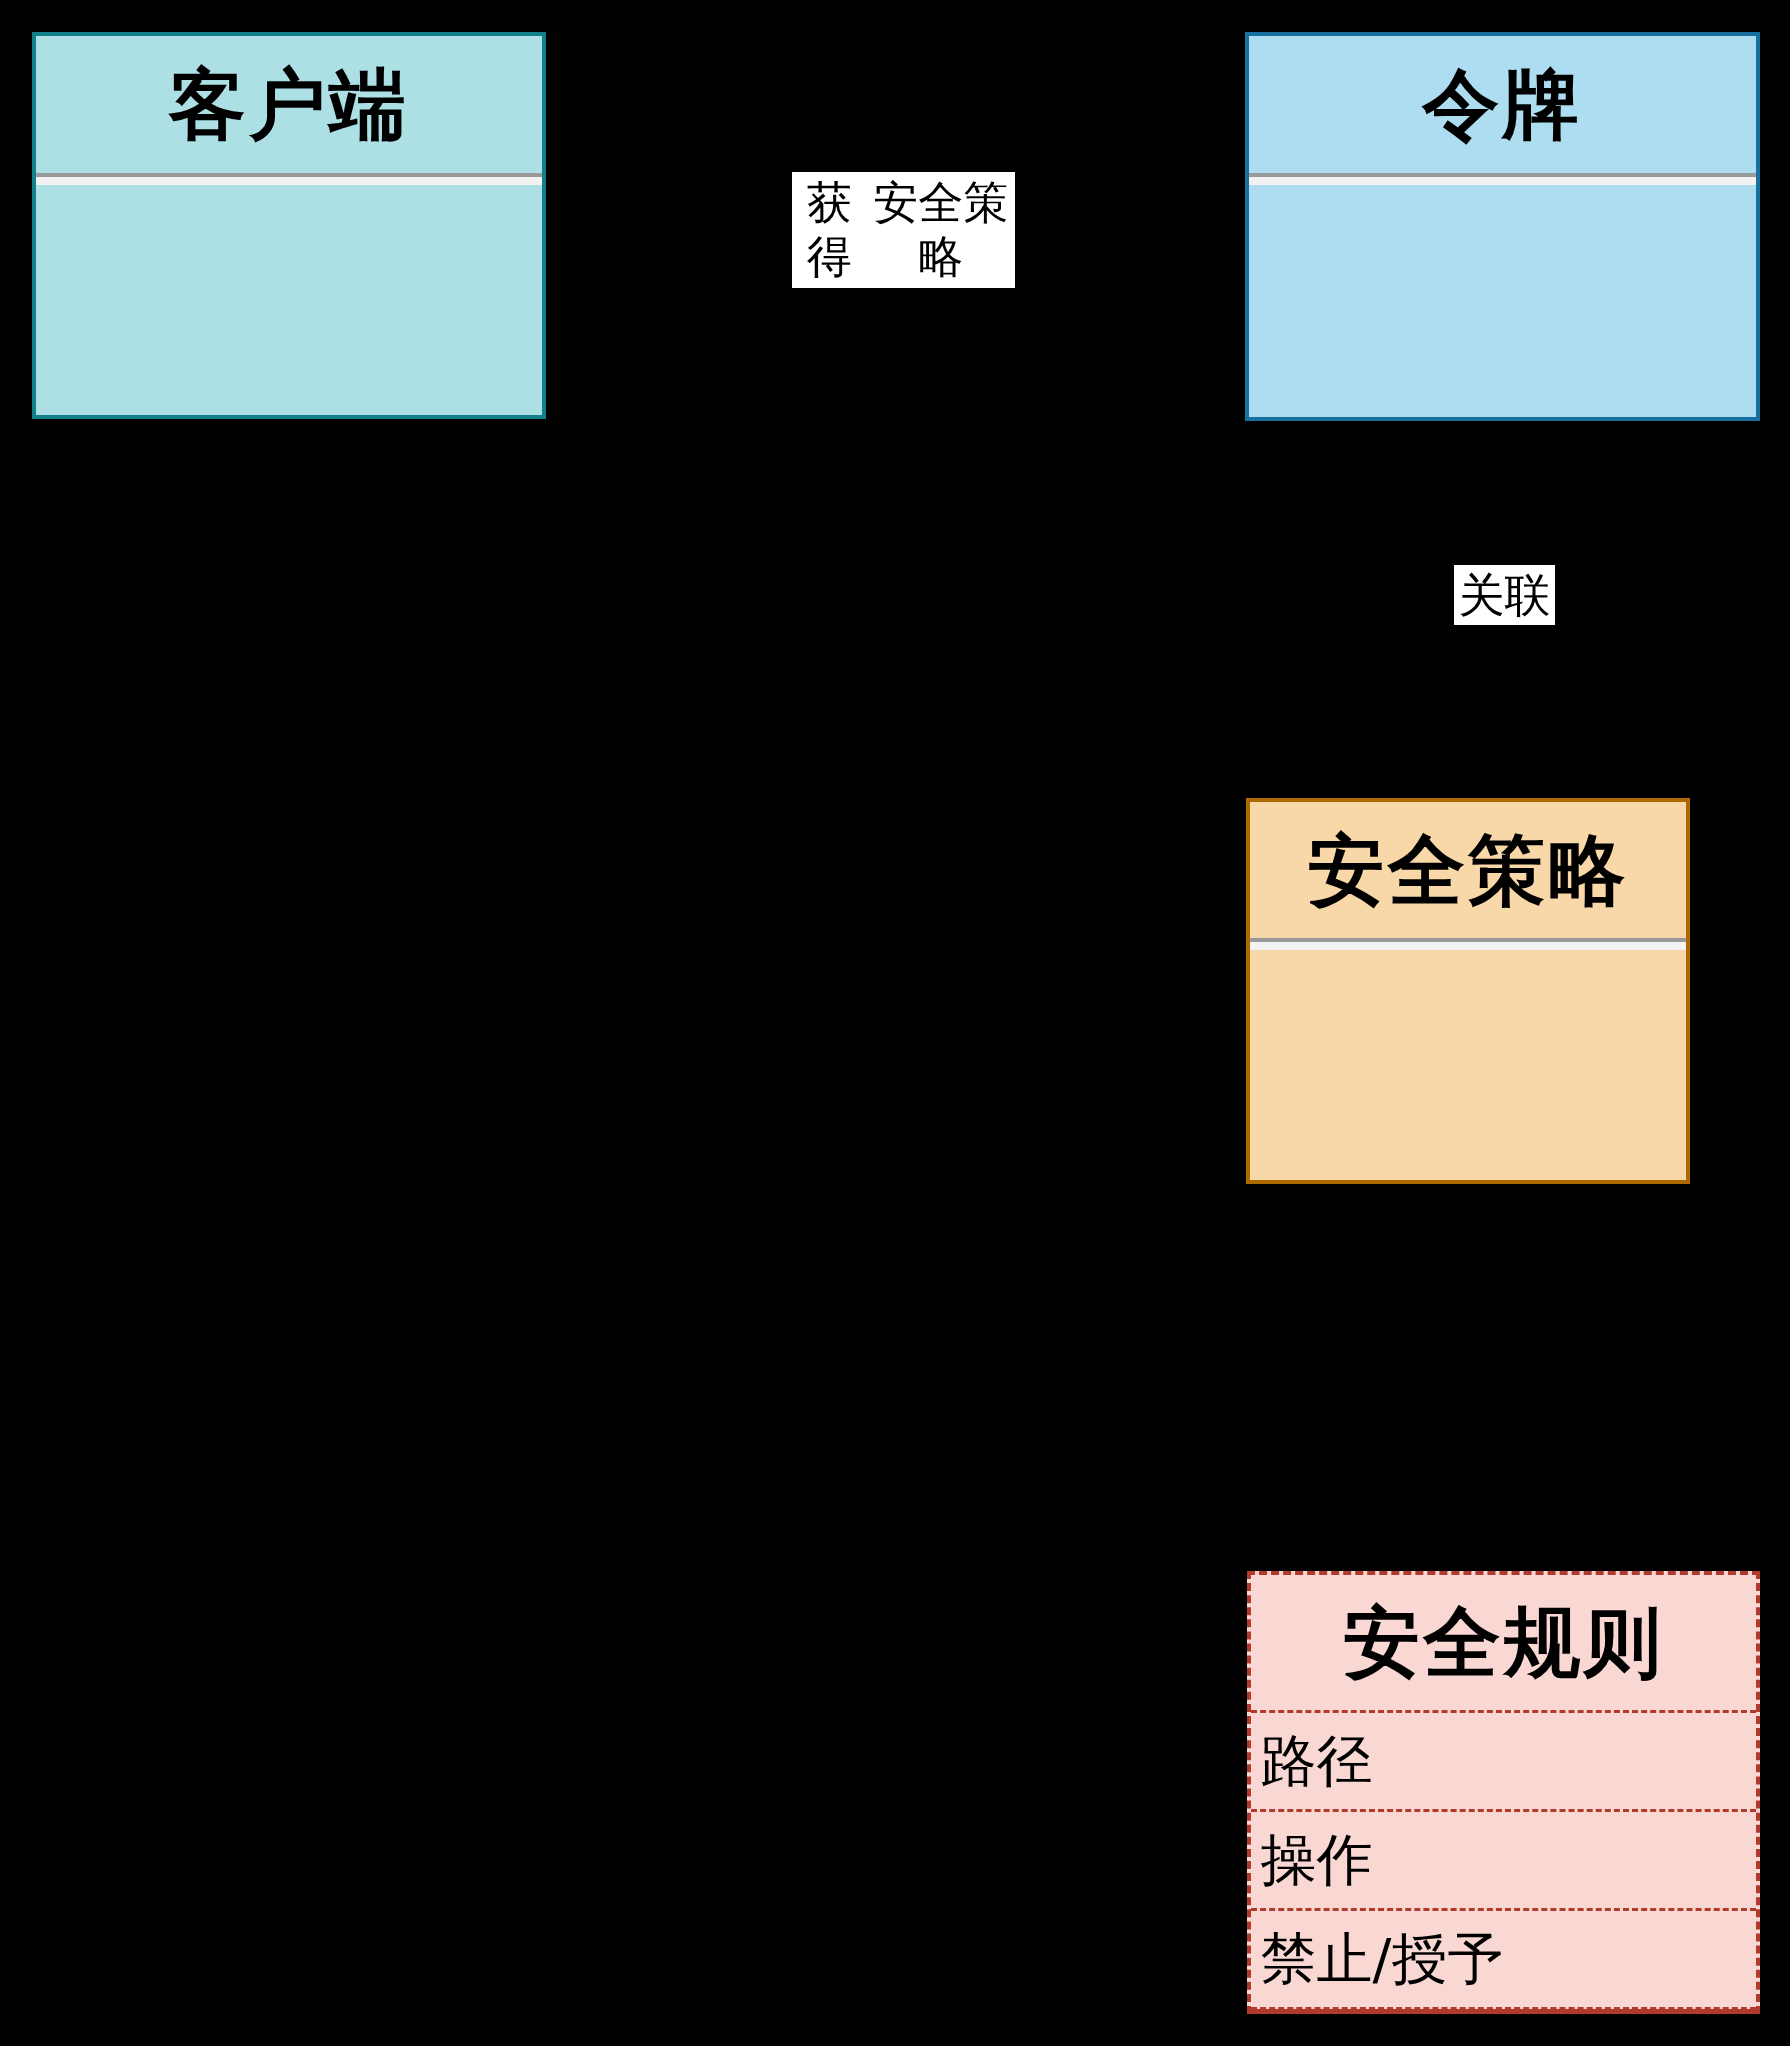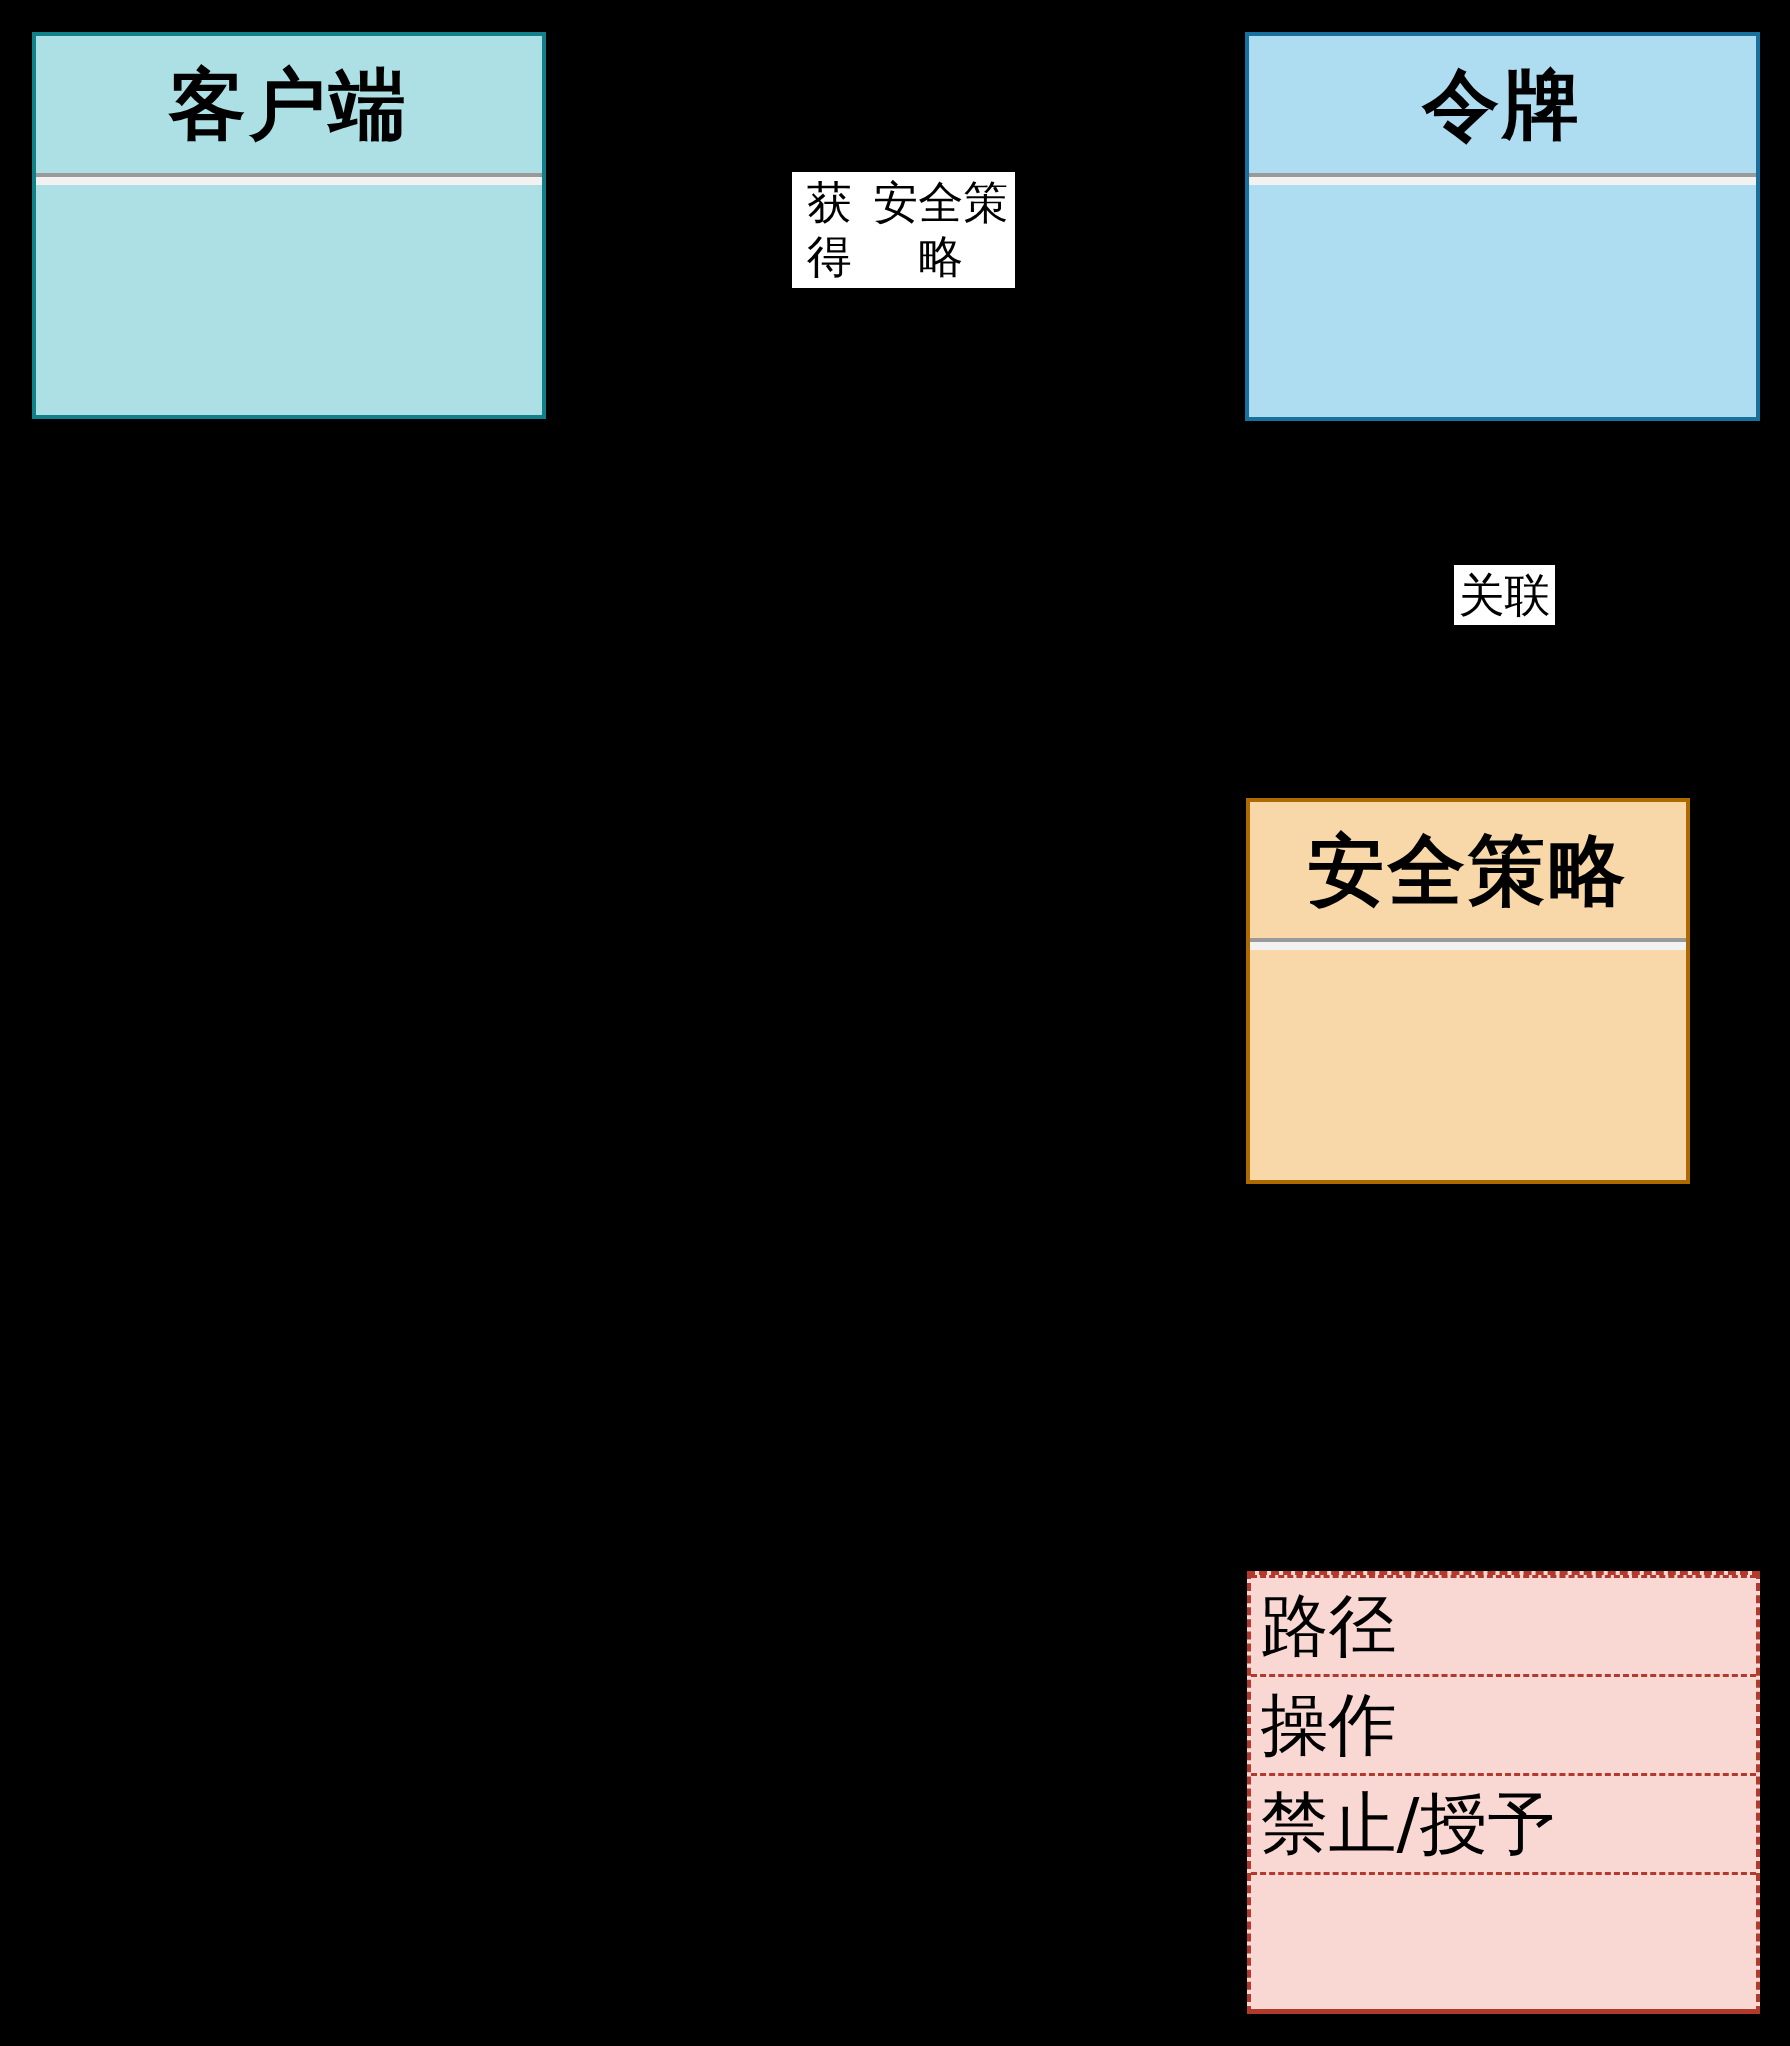--- a/index.html
+++ b/index.html
@@ -65,21 +65,21 @@
     border:4px dashed #b23a2d;
     border-bottom:5.6px solid #b23a2d;
   }
   .rule .node-title{height:135px;flex:0 0 auto;}
   .rule-row{
     flex:0 0 auto;
     height:96px;
     border-top:3.2px dashed #b23a2d;
     display:flex;
     align-items:center;
-    font-size:68px;
+    font-size:56px;
     color:#000;
     padding-left:9.6px;
     line-height:1;
   }
   .rule-spacer{
     flex:0 0 auto;
     height:10.4px;
     border-top:3.2px dashed #b23a2d;
   }
 
@@ -116,20 +116,21 @@
     <div class="node-body"></div>
   </div>
 
   <div class="node policy">
     <div class="node-title">安全策略</div>
     <div class="divider"></div>
     <div class="node-body"></div>
   </div>
 
   <div class="node rule">
+    <div class="node-title">安全规则</div>
     <div class="rule-row">路径</div>
     <div class="rule-row">操作</div>
     <div class="rule-row">禁止/授予</div>
     <div class="rule-spacer"></div>
   </div>
 
   <div class="chip chip-acquire">
     <span>获得</span>
     <span>安全策略</span>
   </div>

